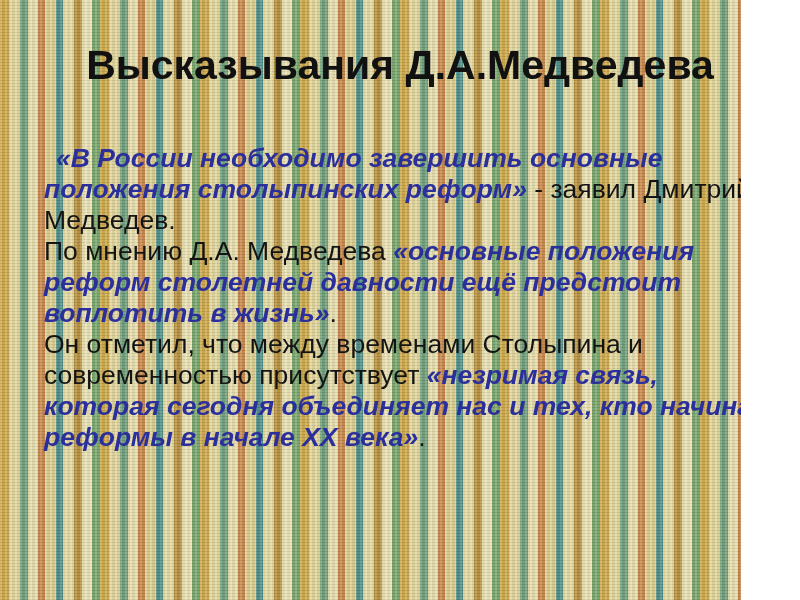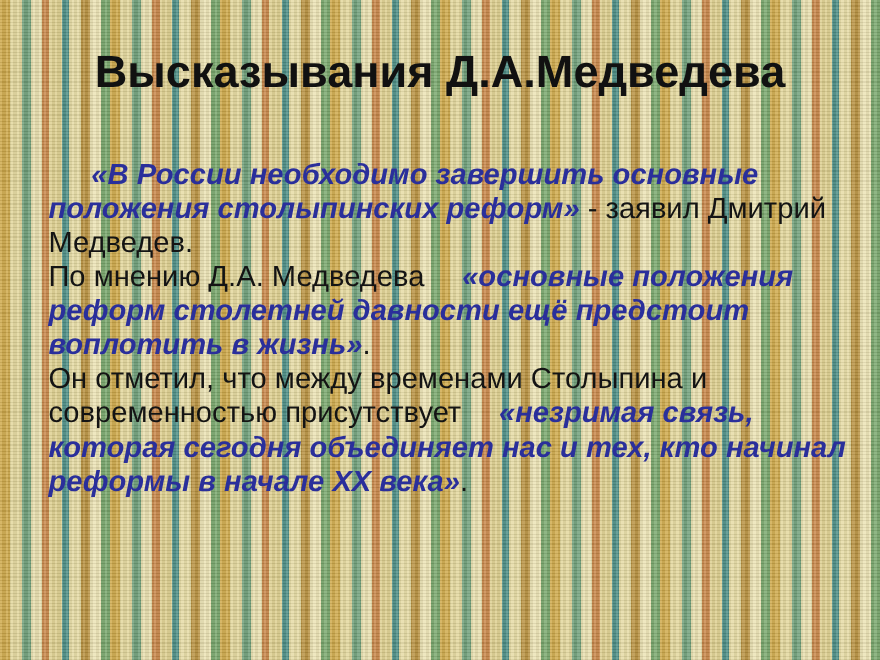--- a/index.html
+++ b/index.html
@@ -8,21 +8,21 @@
   }
   body {
     width: 800px;
     height: 600px;
     overflow: hidden;
     font-family: "Liberation Sans", sans-serif;
   }
 
   .slide {
     position: relative;
-    width: 800px;
+    width: 741px;
     height: 600px;
     box-sizing: border-box;
     overflow: hidden;
     background-color: #d8c98a;
     background-image:
       
       repeating-linear-gradient(
         0deg,
         rgba(0,0,0,0.07) 0px,
         rgba(0,0,0,0.07) 1px,
@@ -99,21 +99,20 @@
   }
 
   .p1 {
     text-indent: 12px;
   }
 
   .quote {
     color: #2a2f9b;
     font-style: italic;
     font-weight: bold;
-    margin-left: 27px;
   }
 
   .plain {
     color: #141414;
   }
 </style>
 </head>
 <body>
 
 <div class="slide">

